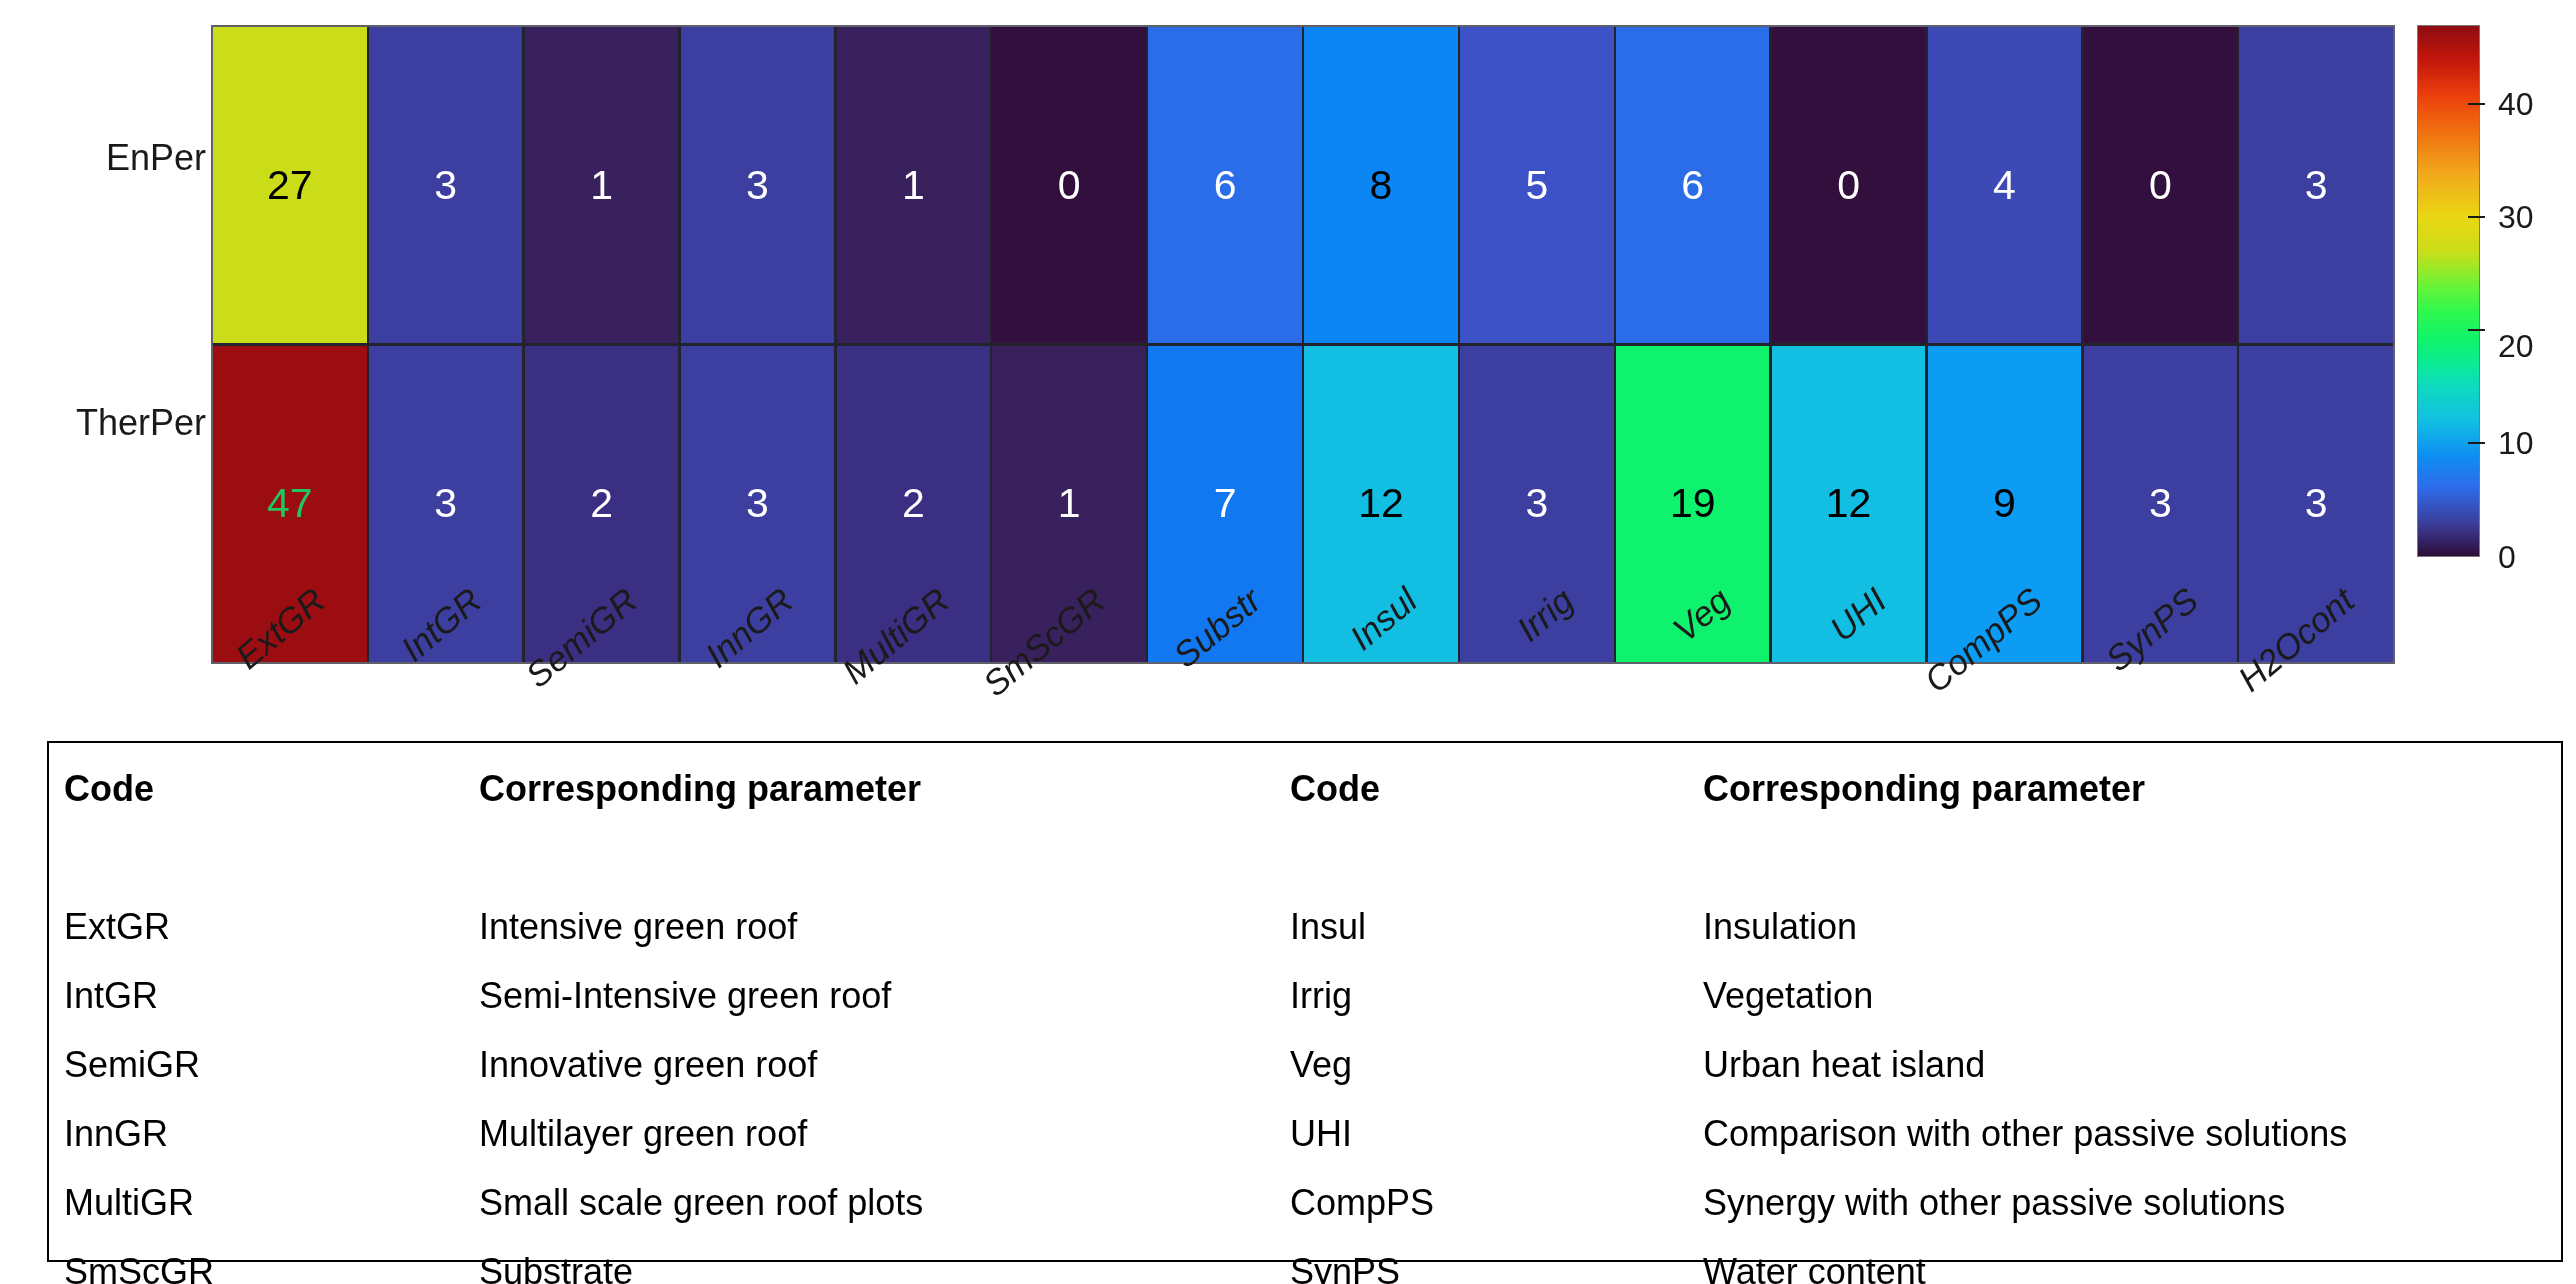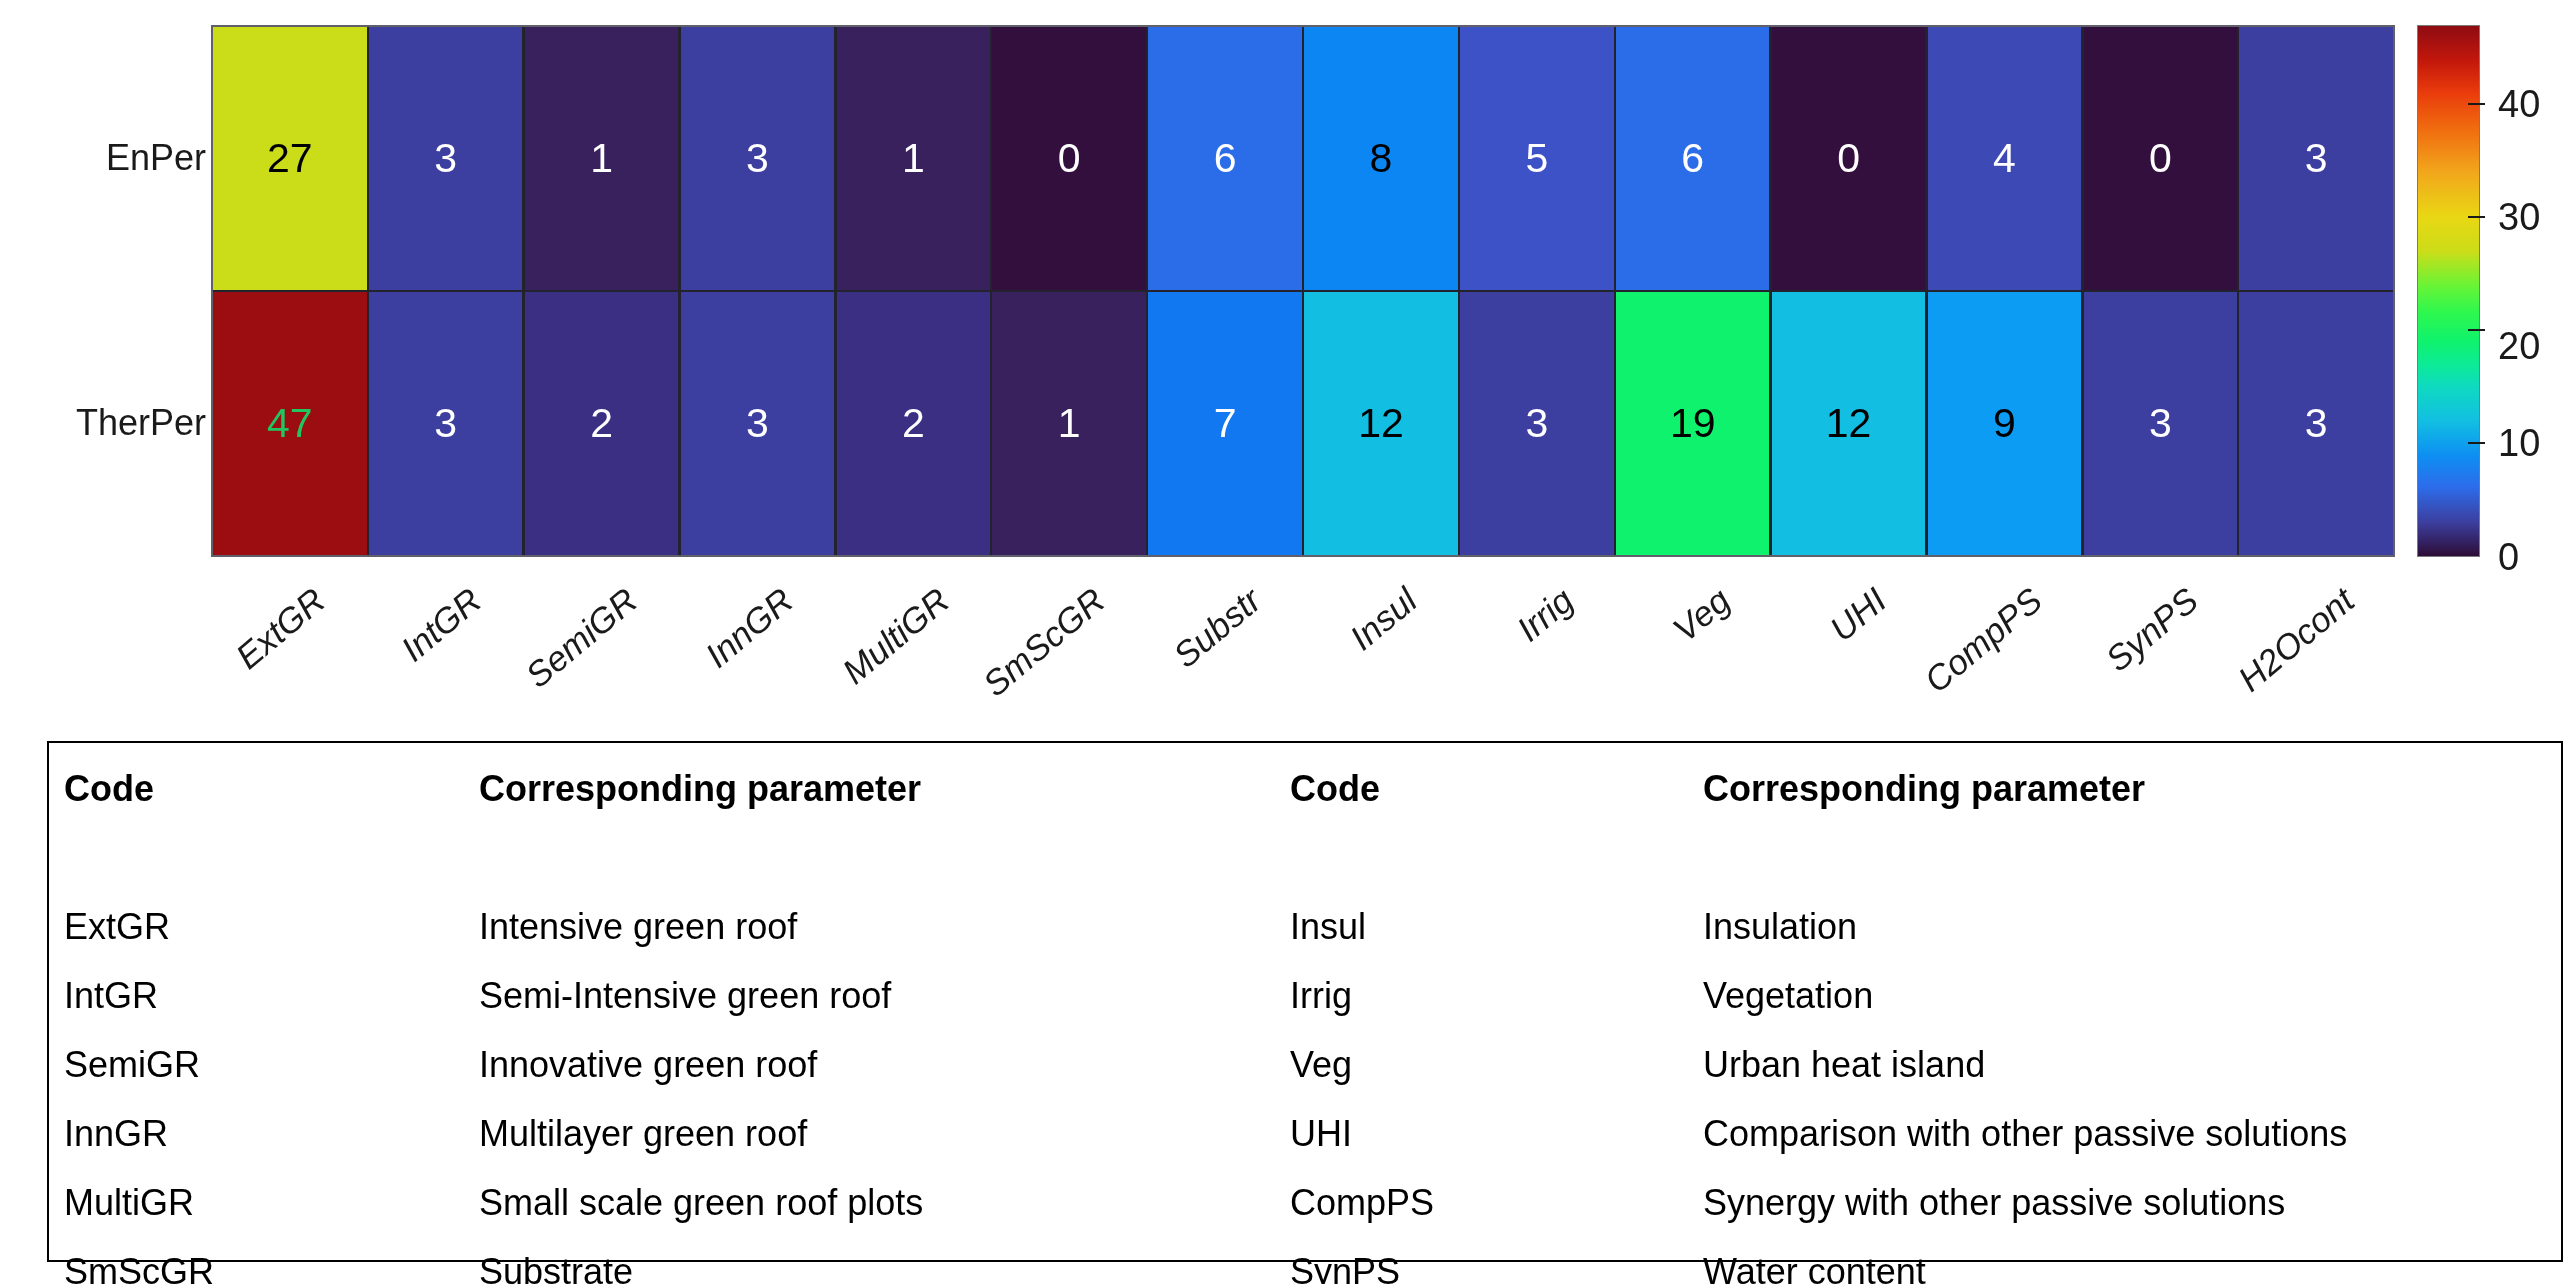--- a/index.html
+++ b/index.html
@@ -1,32 +1,32 @@
 <!DOCTYPE html>
 <html style="font-size:12px"><head>
 <meta charset="utf-8">
 <style>
   html,body{margin:0;padding:0;background:#ffffff;}
   #canvas{position:relative;width:2576px;height:1284px;background:#ffffff;overflow:hidden;
           font-family:"Liberation Sans",sans-serif;color:#000;}
   
-  #heatmap{position:absolute;left:211px;top:25px;width:2184px;height:532px;
+  #heatmap{position:absolute;left:211px;top:25px;width:2184px;height:639px;
            display:grid;grid-template-columns:repeat(14,1fr);grid-template-rows:1fr 1fr;
            gap:2.3px;background:#23232e;border:2.3px solid #60606a;box-sizing:border-box;}
   .cell{display:flex;align-items:center;justify-content:center;font-size:41px;}
   .row-label{position:absolute;left:0;width:194px;height:56px;line-height:56px;
              text-align:right;font-size:36px;color:#1a1a1a;padding-left:12px;}
   .xlab{position:absolute;top:580px;width:0;height:0;}
   .xlab span{position:absolute;right:0;top:0;white-space:nowrap;font-size:35px;font-style:italic;
              color:#1a1a1a;transform:rotate(-40deg);transform-origin:100% 0;}
   
   #colorbar{position:absolute;left:2417px;top:25px;width:63px;height:532px;
             border:1.5px solid #7a7a7a;box-sizing:border-box;}
   .cbtick{position:absolute;width:16.5px;height:2.3px;background:#1a1a1a;}
-  .cblabel{position:absolute;left:2498px;height:56px;line-height:56px;font-size:38px;color:#1a1a1a;}
+  .cblabel{position:absolute;left:2498px;height:56px;line-height:56px;font-size:32px;color:#1a1a1a;}
   
   #legend-table{position:absolute;left:47px;top:741px;width:2516px;height:521px;
                 border:2.3px solid #000;box-sizing:border-box;background:#fff;}
   .tcol{position:absolute;top:4.5px;}
   .tline{height:56px;line-height:56px;font-size:36px;white-space:nowrap;color:#000;margin-top:13px;}
   .tline.hdr{font-weight:bold;}
 </style>
 </head>
 <body>
 

